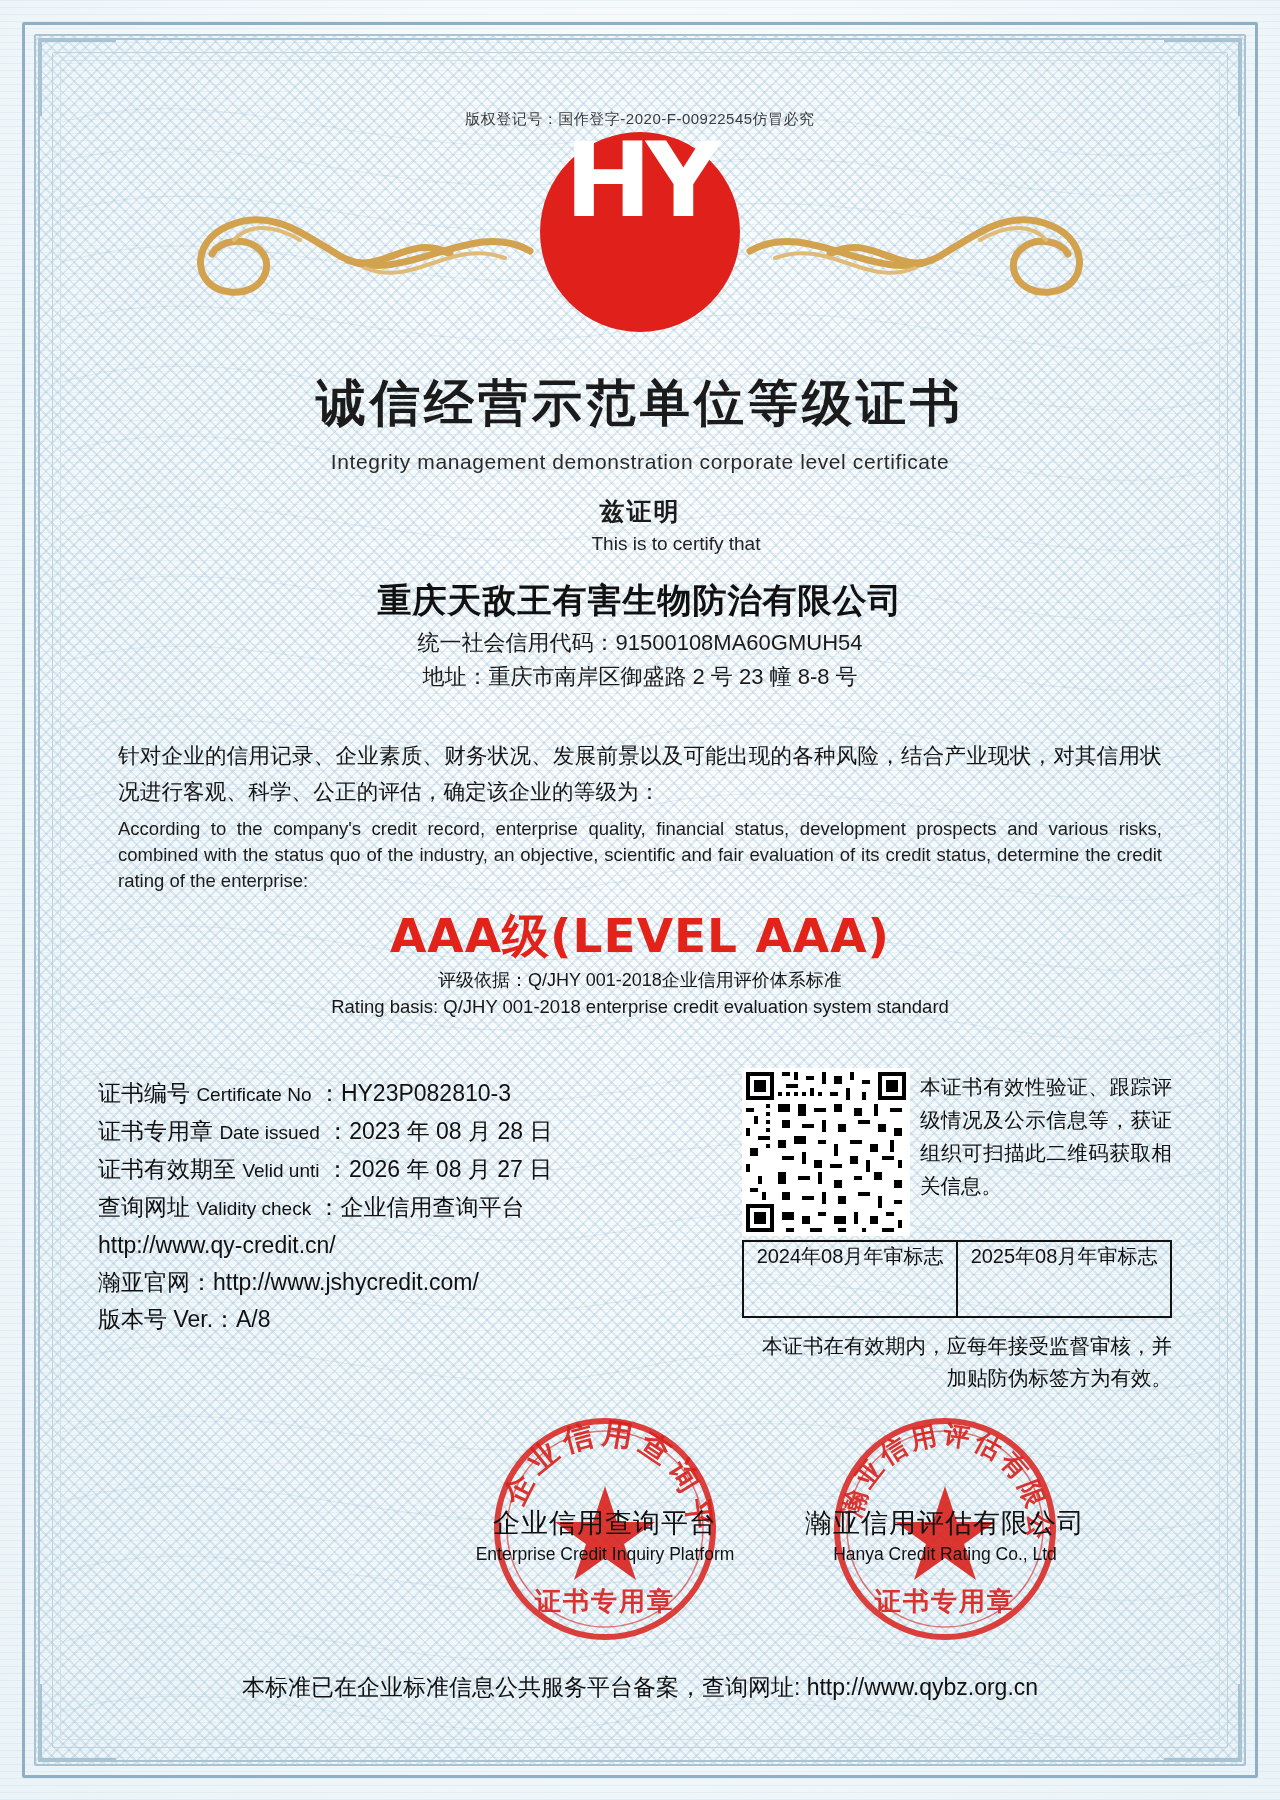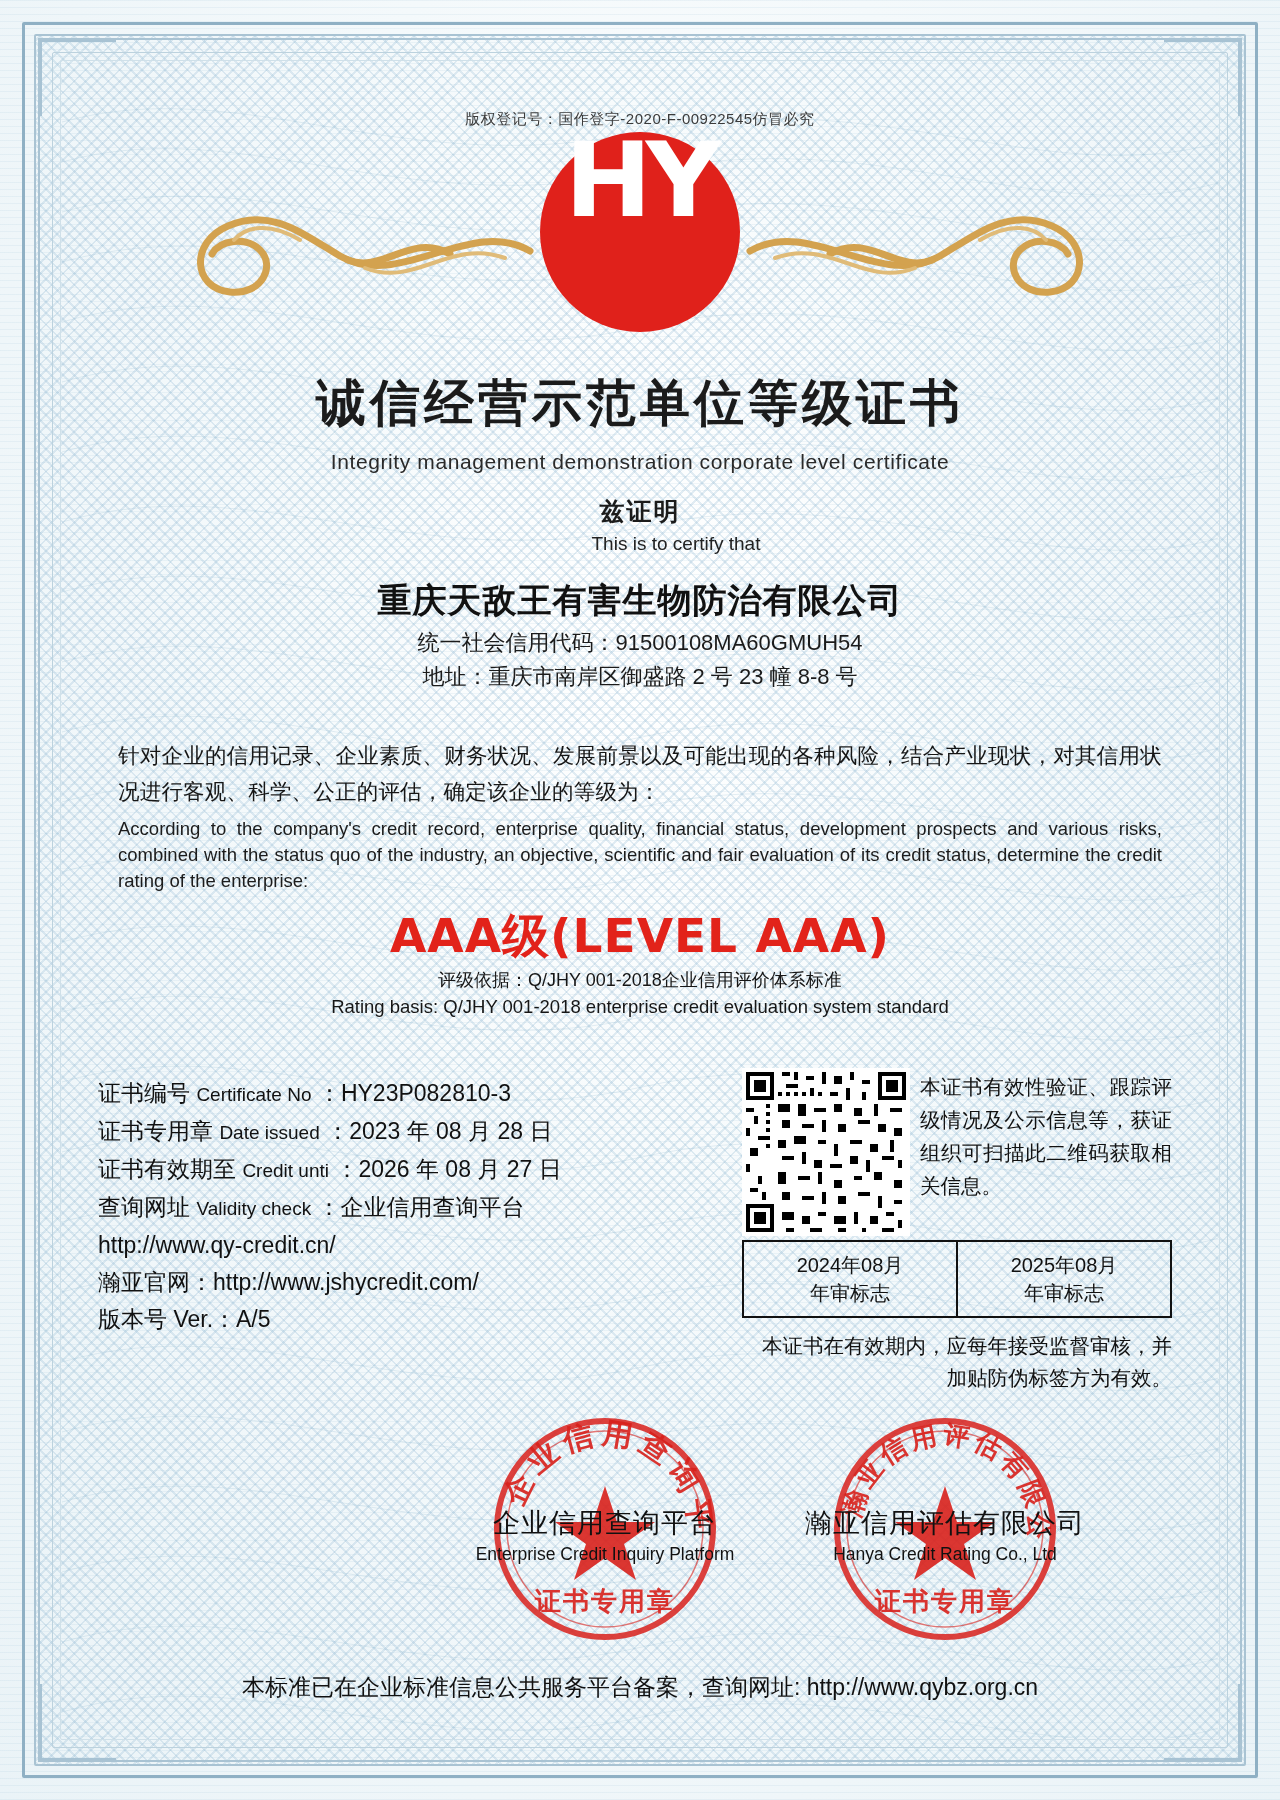--- a/index.html
+++ b/index.html
@@ -167,21 +167,21 @@
     position:absolute;left:920px;top:1070px;width:252px;
     font-size:20.5px;color:#111;line-height:33px;
     text-align:justify;
   }
   .stamp-boxes{
     position:absolute;left:742px;top:1240px;width:430px;height:78px;
     display:flex;
   }
   .stamp-box{
     flex:1;border:2px solid #111;
-    display:flex;flex-direction:column;align-items:center;justify-content:center;
+    display:flex;flex-direction:row;justify-content:center;
     font-size:20px;color:#111;line-height:28px;
   }
   .stamp-box + .stamp-box{border-left:none;}
   .annual-note{
     position:absolute;left:742px;top:1330px;width:430px;
     font-size:20.5px;color:#111;line-height:32px;text-align:right;
   }
 
   
   .seal{
@@ -311,31 +311,31 @@
         <span class="lbl-en">Certificate No</span>
         <span>：HY23P082810-3</span>
       </div>
       <div class="row">
         <span>证书专用章</span>
         <span class="lbl-en">Date issued</span>
         <span>：2023 年 08 月 28 日</span>
       </div>
       <div class="row">
         <span>证书有效期至</span>
-        <span class="lbl-en">Credit unti</span>
+        <span class="lbl-en">Velid unti</span>
         <span>：2026 年 08 月 27 日</span>
       </div>
       <div class="row">
         <span>查询网址</span>
         <span class="lbl-en">Validity check</span>
         <span>：企业信用查询平台</span>
       </div>
       <div class="row">http://www.qy-credit.cn/</div>
       <div class="row">瀚亚官网：http://www.jshycredit.com/</div>
-      <div class="row">版本号 Ver.：A/5</div>
+      <div class="row">版本号 Ver.：A/8</div>
     </div>
 
     <div class="qr">
       <svg width="168" height="168" viewBox="0 0 42 42" shape-rendering="crispEdges" xmlns="http://www.w3.org/2000/svg">
         <rect width="42" height="42" fill="#ffffff"></rect>
         <g fill="#000000">
 
           <rect x="1" y="1" width="7" height="7"></rect>
             <rect x="2" y="2" width="5" height="5" fill="#fff"></rect>
             <rect x="3" y="3" width="3" height="3"></rect>

